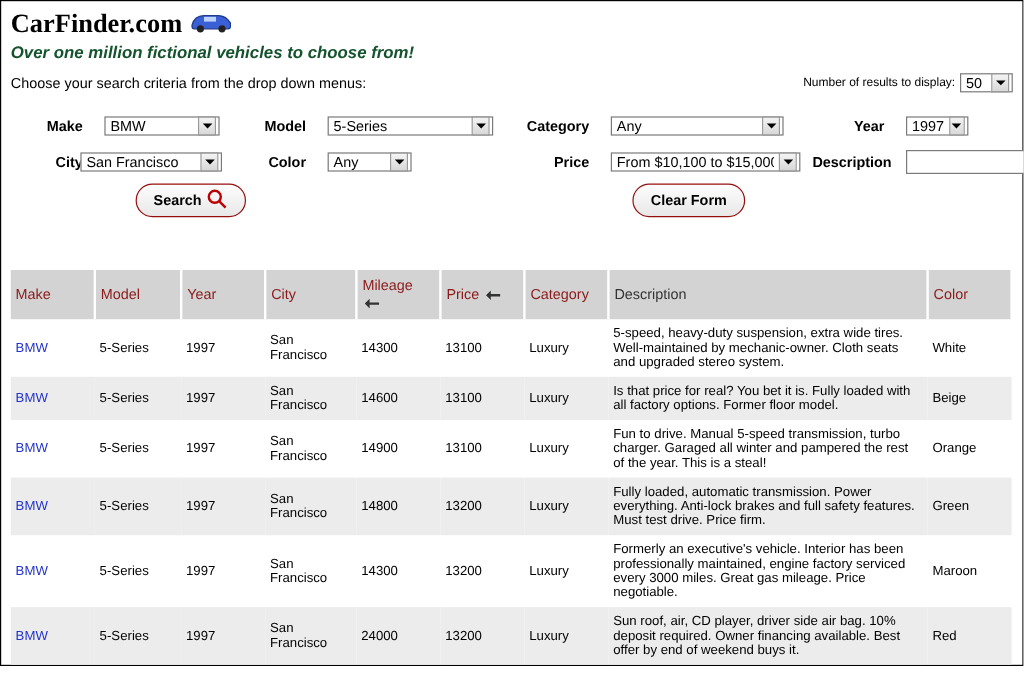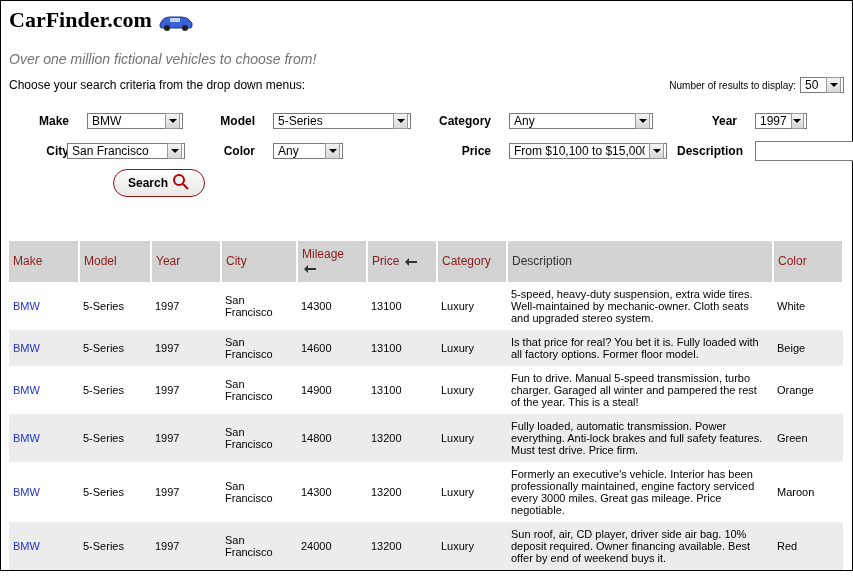--- a/index.html
+++ b/index.html
@@ -11,38 +11,38 @@
     color: #000;
   }
   .page {
     width: 853px;
     box-sizing: border-box;
     border: 1px solid #000;
     padding: 4px 8px 0 8px;
   }
   .brand-line {
     display: flex;
-    align-items: flex-end;
+    align-items: flex-start;
     gap: 4px;
     margin-top: 2px;
   }
   .brand {
     font-family: Georgia, "Times New Roman", serif;
     font-size: 22px;
     font-weight: bold;
     color: #000;
   }
   .brand-icon svg { display: block; }
   .tagline {
     font-family: Tahoma, Verdana, sans-serif;
     font-size: 14px;
-    font-weight: normal;
+    font-weight: bold;
     font-style: italic;
-    color: #737373;
-    margin: 18px 0 10px 0;
+    color: #14532d;
+    margin: 2px 0 10px 0;
   }
   .crit-row {
     display: flex;
     align-items: center;
     justify-content: space-between;
     margin-bottom: 8px;
   }
   .crit-label {
     font-size: 12px;
     color: #000000;
@@ -252,20 +252,25 @@
       <span>Search</span>
       <span class="mag">
         <svg width="18" height="18" viewBox="0 0 18 18">
           <circle cx="7" cy="7" r="5" fill="none" stroke="#b00" stroke-width="2"></circle>
           <line x1="11" y1="11" x2="16" y2="16" stroke="#b00" stroke-width="2"></line>
         </svg>
       </span>
     </span>
   </span>
   <span style="flex:1"></span>
+  <span style="flex:0 0 180px; text-align:center;">
+    <span class="btn-oval">
+      <span>Clear Form</span>
+    </span>
+  </span>
   <span style="flex:0 0 120px;"></span>
 </div>
 
 <div class="reset-row">
   &nbsp;&nbsp;
 </div>
 
 <table class="results">
   <colgroup>
     <col style="width:70px">

